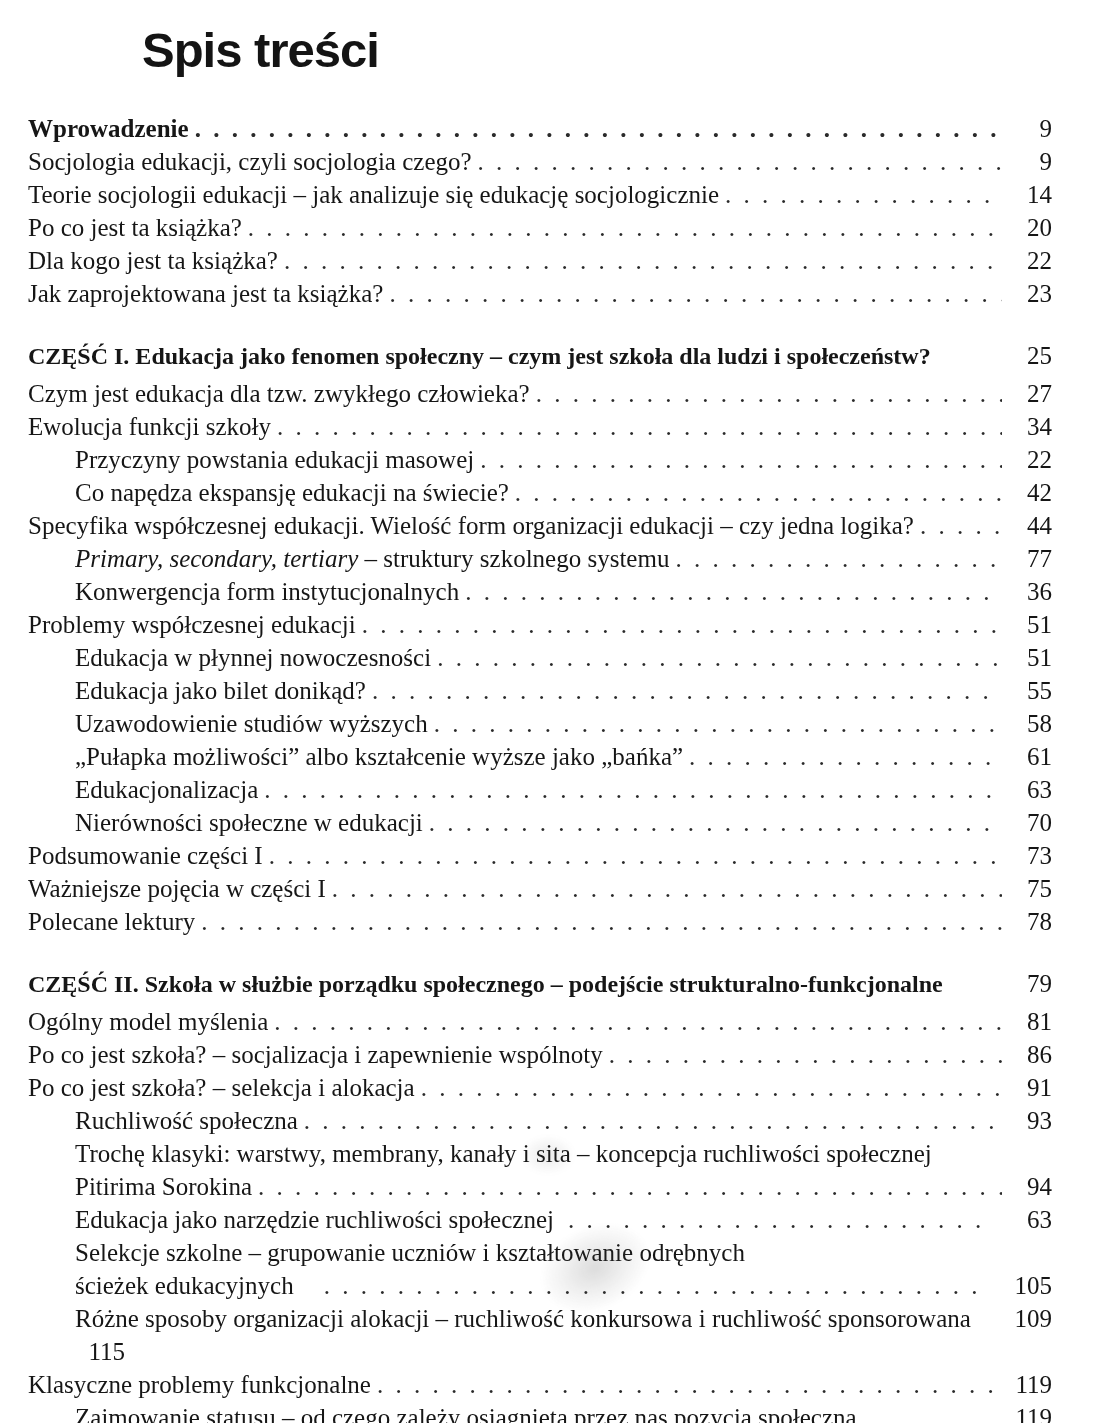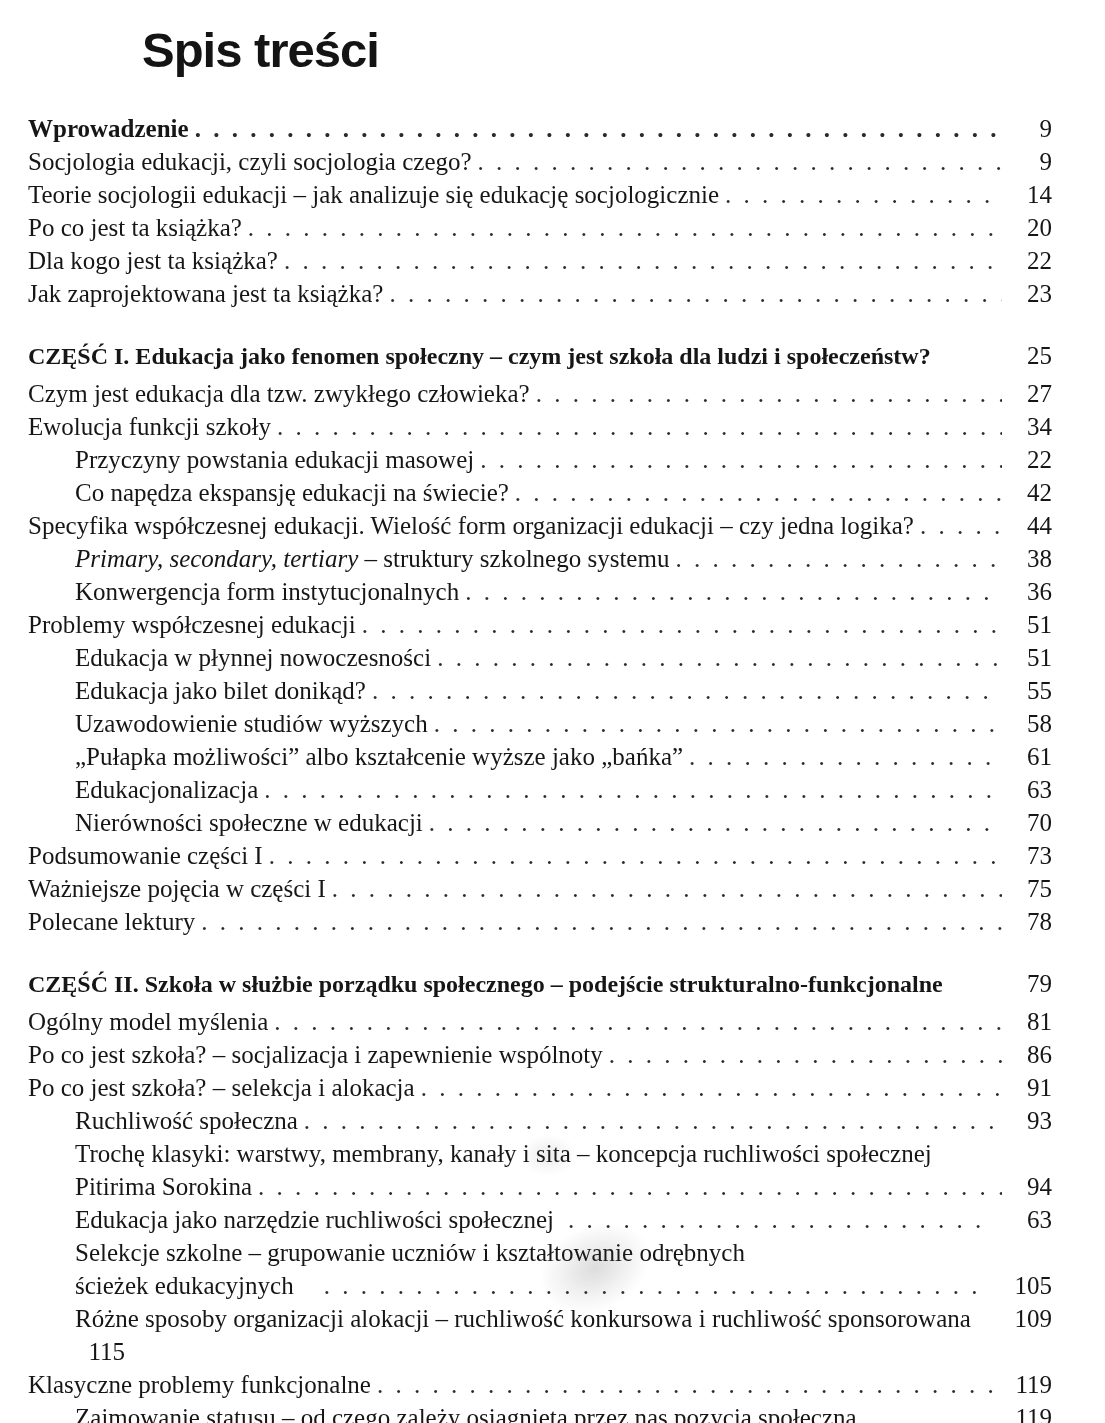--- a/index.html
+++ b/index.html
@@ -151,21 +151,21 @@
         <span class="pnum">42</span>
       </div>
       <div class="row">
         <span class="label">Specyfika współczesnej edukacji. Wielość form organizacji edukacji – czy jedna logika?</span>
         <span class="dots"></span>
         <span class="pnum">44</span>
       </div>
       <div class="row" style="padding-left: 47px;">
         <span class="label"><i>Primary, secondary, tertiary</i> – struktury szkolnego systemu</span>
         <span class="dots"></span>
-        <span class="pnum">38</span>
+        <span class="pnum">77</span>
       </div>
       <div class="row" style="padding-left: 47px;">
         <span class="label">Konwergencja form instytucjonalnych</span>
         <span class="dots"></span>
         <span class="pnum">36</span>
       </div>
       <div class="row">
         <span class="label">Problemy współczesnej edukacji</span>
         <span class="dots"></span>
         <span class="pnum">51</span>

